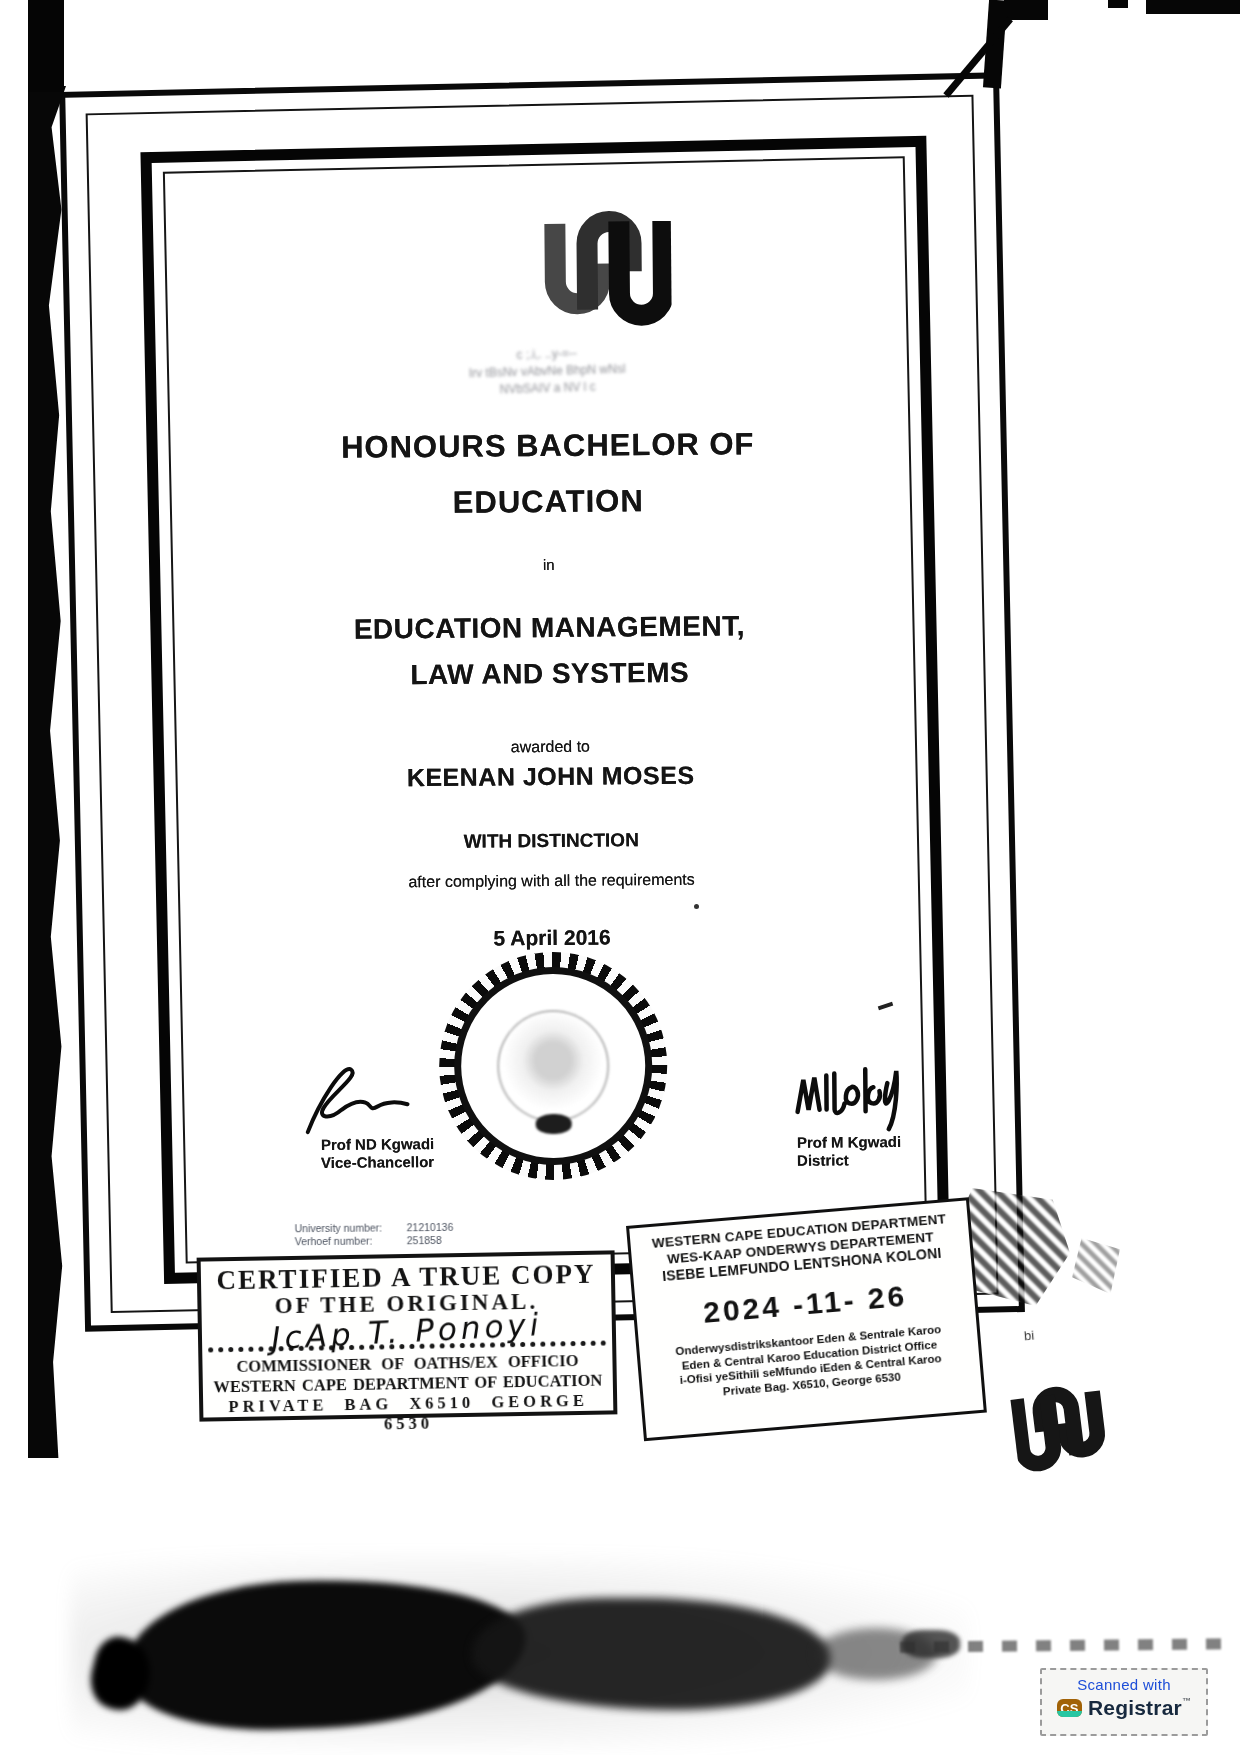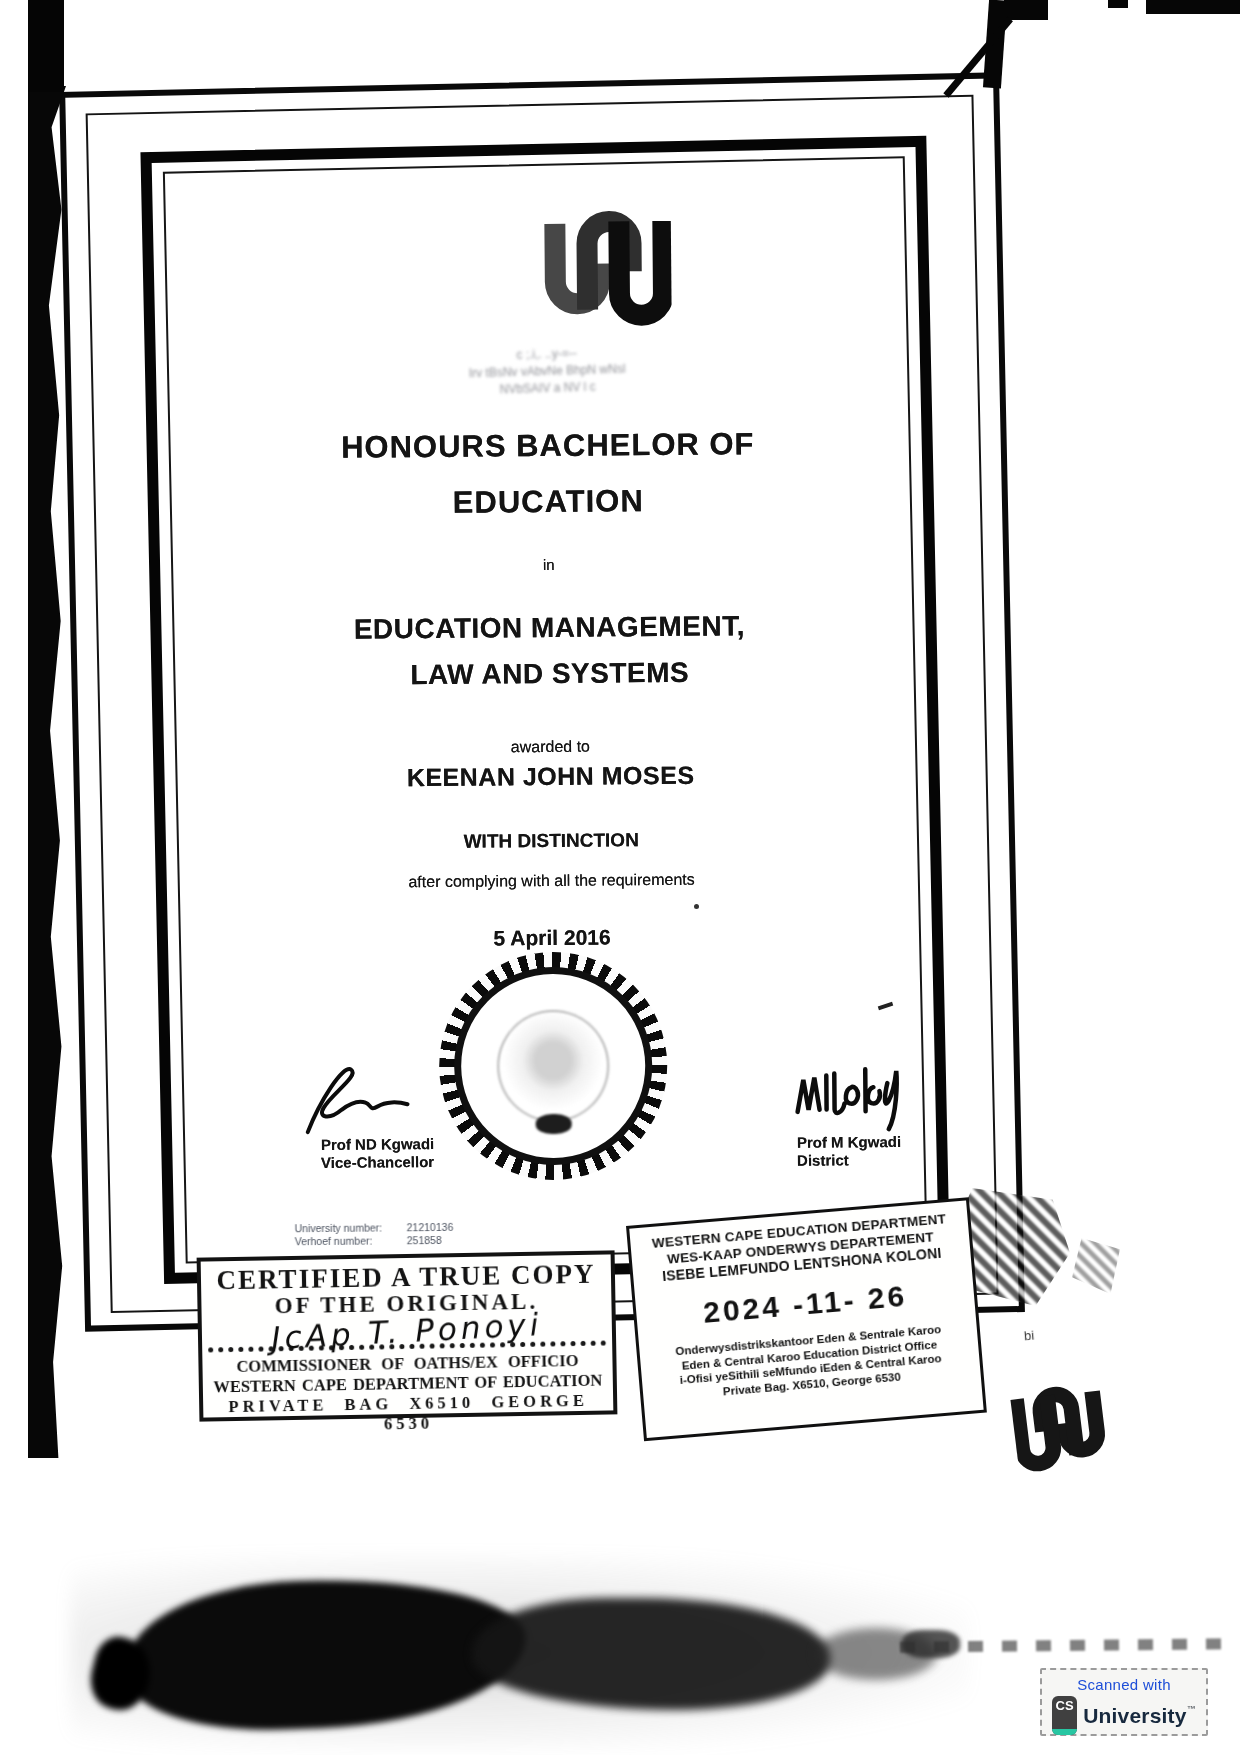--- a/index.html
+++ b/index.html
@@ -113,21 +113,21 @@
   .streak { left:900px; top:1640px; width:332px; height:11px; z-index:5; opacity:.75; filter:blur(1px); transform:rotate(-.6deg);
     background:repeating-linear-gradient(90deg, rgba(45,45,45,.8) 0 15px, transparent 15px 34px); }
   .streak-cluster { left:902px; top:1630px; width:58px; height:28px; background:#2a2a2a; z-index:5; filter:blur(2px); opacity:.8;
     border-radius:40%; }
 
   
   .badge { left:1040px; top:1668px; width:168px; height:68px; background:#f6f6f4; border:2px dashed #9b9b9b;
     border-radius:2px; z-index:6; text-align:center; padding-top:6px; }
   .badge-top { font-size:15px; color:#1d4ed8; letter-spacing:.3px; }
   .badge-row { display:flex; align-items:center; justify-content:center; gap:6px; margin-top:3px; }
-  .cs-box { position:relative; width:25px; height:39px; background:#404040; border-radius:6px; flex:0 0 auto; }
+  .cs-box { position:relative; width:25px; height:18px; background:#a16207; border-radius:6px; flex:0 0 auto; }
   .cs-box .cs-txt { position:absolute; left:0; right:0; top:2px; color:#fff; font-weight:bold; font-size:13px; }
   .cs-box .cs-teal { position:absolute; left:0; right:0; bottom:0; height:6px; background:#27c6a2; border-radius:0 0 6px 6px; }
   .badge-brand { font-weight:bold; font-size:21px; color:#17293e; letter-spacing:.2px; }
   .badge-tm { font-size:9px; color:#62676d; vertical-align:top; }
 </style>
 </head>
 <body>
 
 <div id="page">
 
@@ -234,17 +234,17 @@
   <div class="abs streak-cluster"></div>
   <div class="abs streak"></div>
 
   <div class="abs badge">
     <div class="badge-top">Scanned with</div>
     <div class="badge-row">
       <span class="cs-box">
         <span class="cs-txt">CS</span>
         <span class="cs-teal"></span>
       </span>
-      <span class="badge-brand"><span>University</span><span class="badge-tm">™</span></span>
+      <span class="badge-brand"><span>Registrar</span><span class="badge-tm">™</span></span>
     </div>
   </div>
 
 </div>
 
 </body></html>

